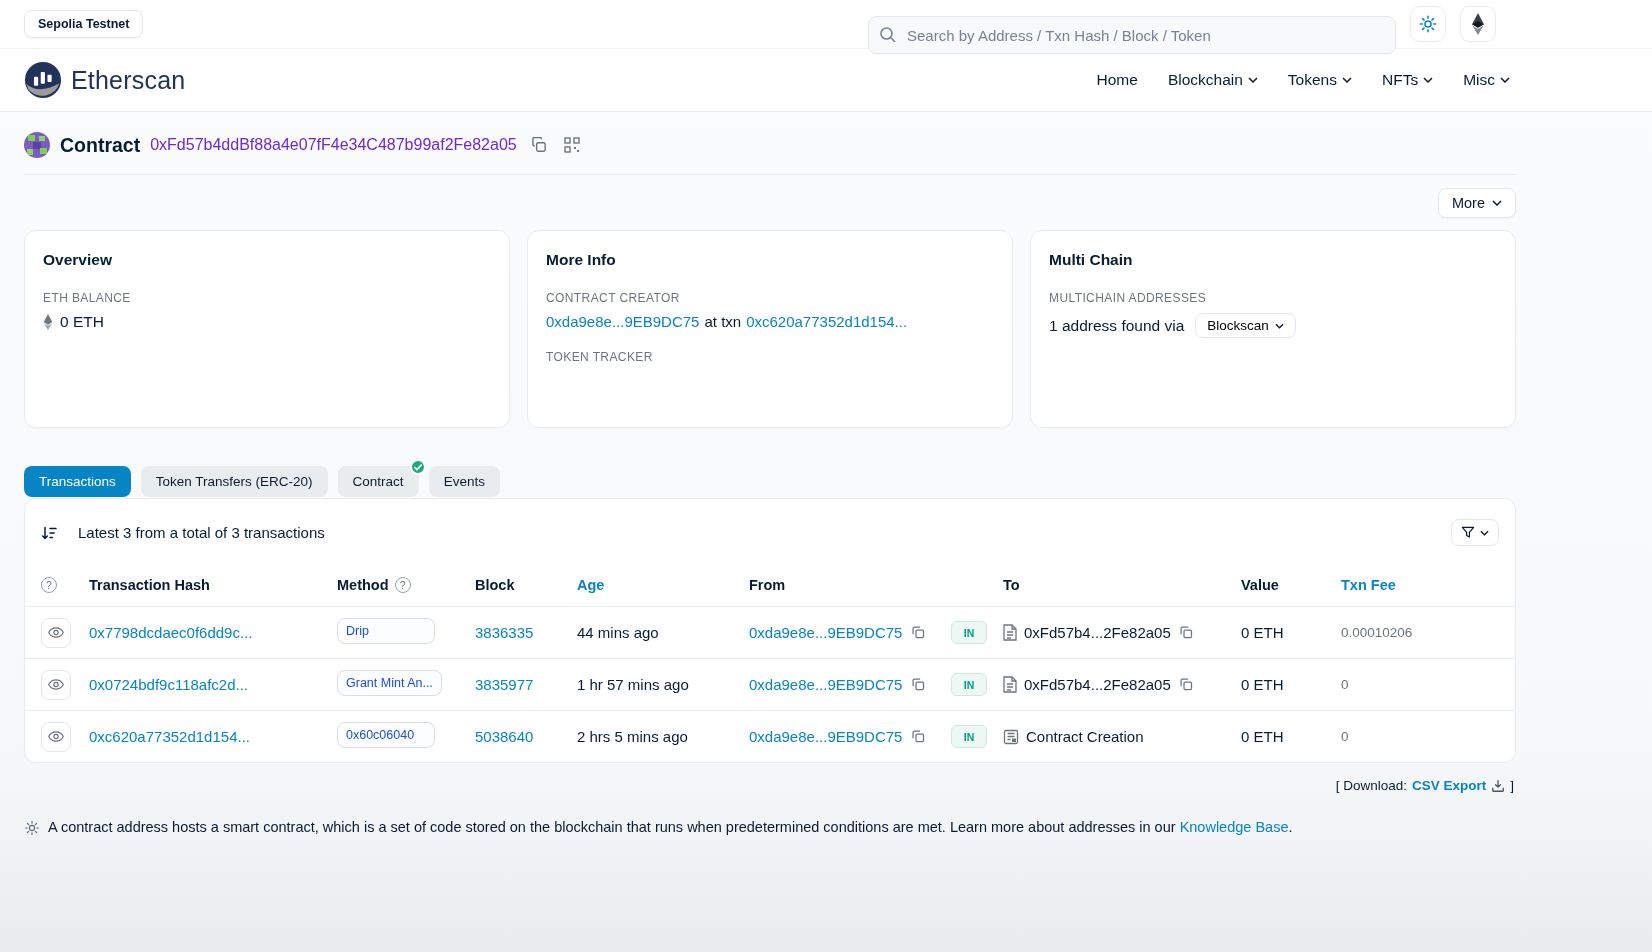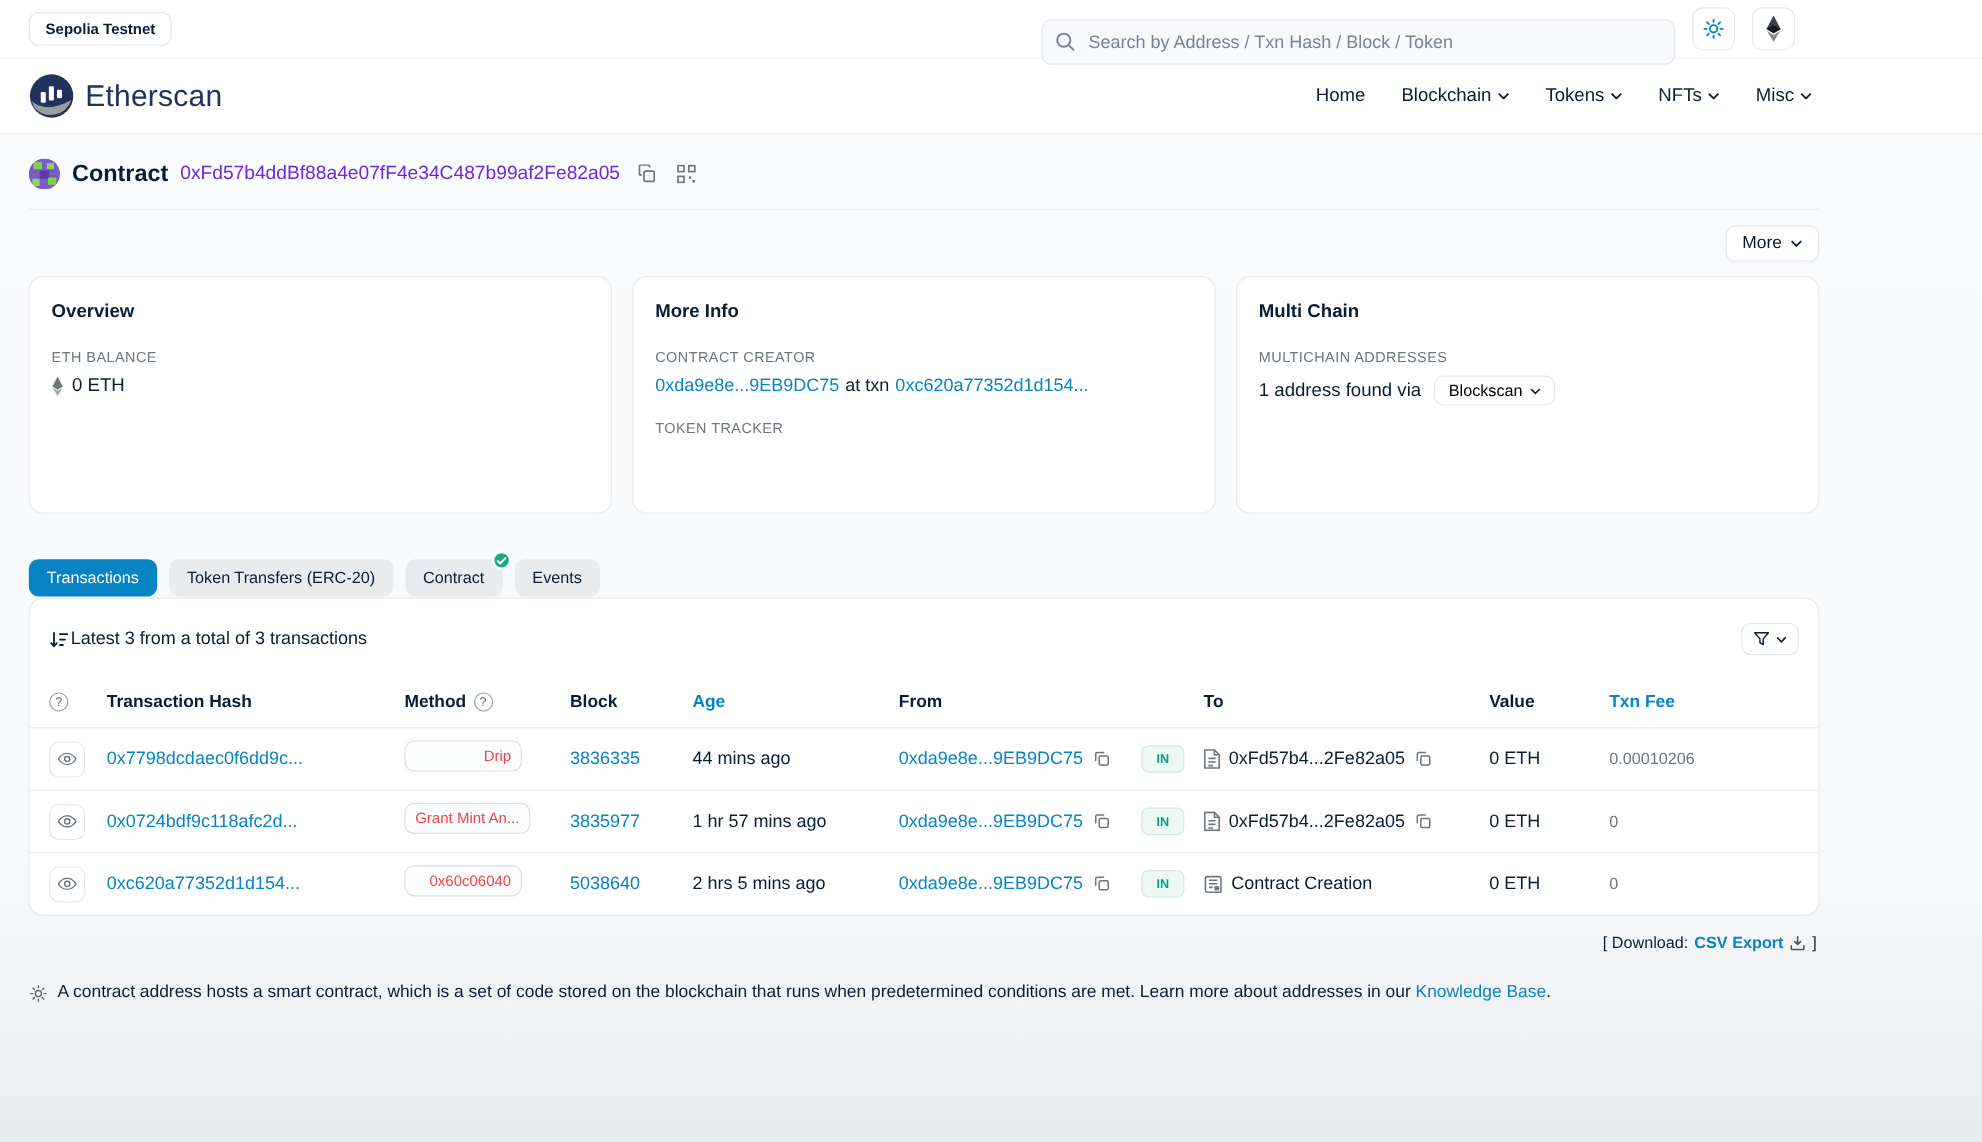--- a/index.html
+++ b/index.html
@@ -101,21 +101,21 @@
     background: #1ba97d; border: 2px solid #fff; border-radius: 50%;
     display: flex; align-items: center; justify-content: center;
   }
 
   
   .tx-card {
     background: #fff; border: 1px solid #e9ecef; border-radius: 12px;
     box-shadow: 0 1px 2px rgba(0,0,0,.02); overflow: hidden;
   }
   .tx-card-head { display: flex; align-items: center; justify-content: space-between; padding: 20px 16px 18px; }
-  .tx-summary { display: flex; align-items: center; gap: 2px; font-size: 15px; color: #081d35; }
+  .tx-summary { display: flex; align-items: center; gap: 21px; font-size: 15px; color: #081d35; }
   .filter-btn {
     display: flex; align-items: center; gap: 5px; background: #fff;
     border: 1px solid #e3e7ed; border-radius: 8px; padding: 6px 9px; cursor: pointer;
   }
   .tx-row {
     display: grid;
     grid-template-columns: 48px 248px 138px 102px 172px 202px 52px 238px 100px 1fr;
     align-items: center; padding: 0 16px; min-height: 52px;
   }
   .tx-row + .tx-row { border-top: 1px solid #e9ecef; }
@@ -126,23 +126,23 @@
     color: #6c757d; font-size: 10.5px; display: inline-flex; align-items: center;
     justify-content: center; font-weight: normal; flex: none; cursor: pointer;
   }
   .qmark::before { content: "?"; }
   .eye-btn {
     width: 30px; height: 30px; border: 1px solid #e3e7ed; border-radius: 8px;
     background: #fff; display: flex; align-items: center; justify-content: center; cursor: pointer;
   }
   .cell-link { color: #0784c3; font-size: 15px; cursor: pointer; }
   .method-badge {
-    display: inline-block; min-width: 98px; max-width: 120px; text-align: right;
+    display: inline-block; min-width: 98px; max-width: 120px; text-align: left;
     border: 1px solid #d9dee5; background: #fcfdfe; border-radius: 8px;
-    padding: 5px 8px; font-size: 12.5px; color: #ef4444;
+    padding: 5px 8px; font-size: 12.5px; color: #1d4ed8;
     white-space: nowrap; overflow: hidden; text-overflow: ellipsis; cursor: default;
   }
   .age-cell { font-size: 15px; color: #081d35; }
   .from-cell { display: flex; align-items: center; gap: 8px; }
   .copy-btn { background: none; border: none; cursor: pointer; padding: 1px; }
   .dir-badge {
     display: inline-block; width: 36px; text-align: center; padding: 4.5px 0;
     border: 1px solid #cfe8e0; border-radius: 6px; background: #edf8f4;
     color: #00a186; font-size: 10.5px; font-weight: bold;
   }

